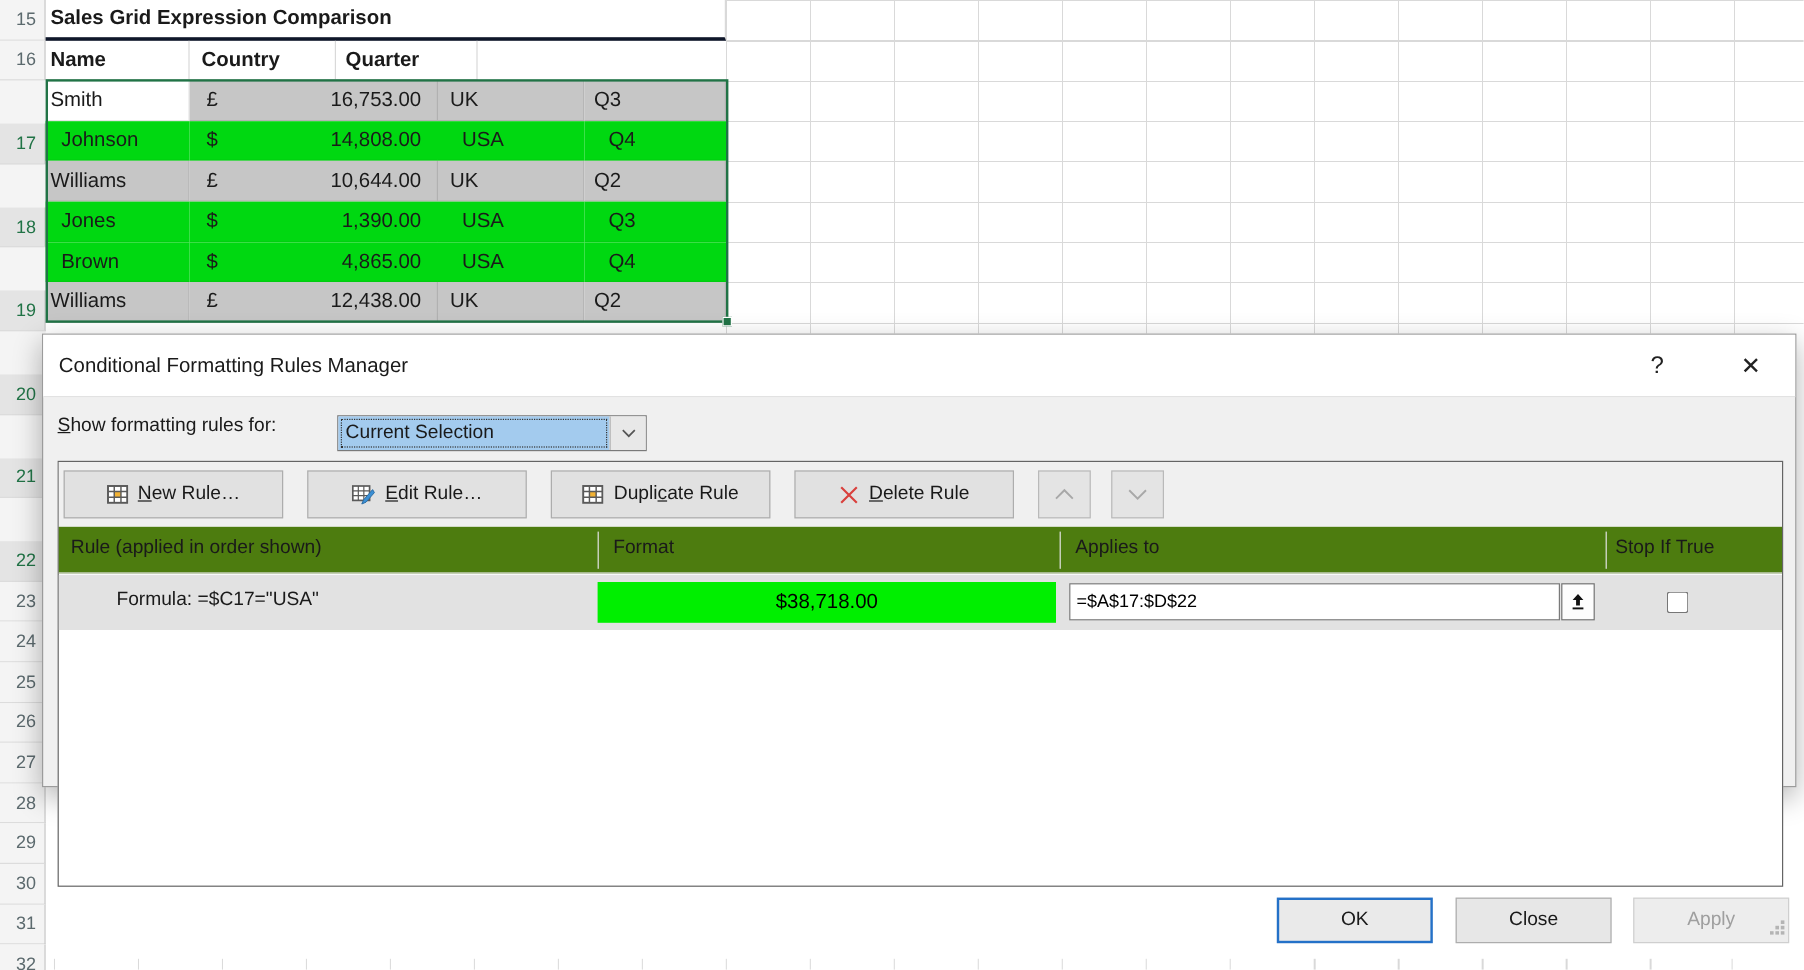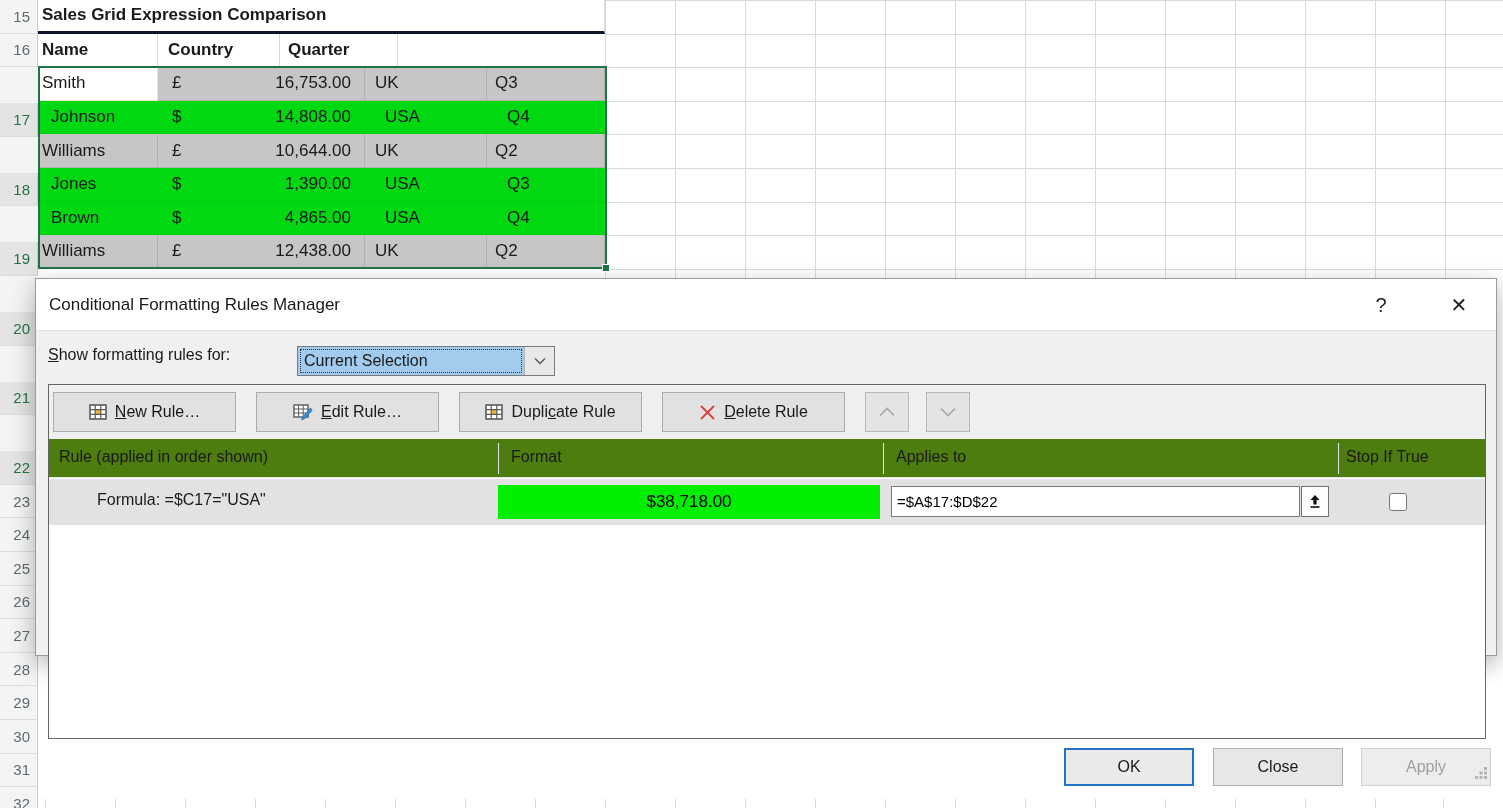--- a/index.html
+++ b/index.html
@@ -51,21 +51,21 @@
     border-bottom:1px solid #e2e2e2; display:flex; align-items:center; padding-left:13px;
     font-size:17px; }
   .dlg-sys { position:absolute; top:0; height:52px; width:46px; display:flex;
     align-items:center; justify-content:center; font-size:20px; font-weight:300; color:#222; cursor:default; }
   .dlg-help { left:1322px; } .dlg-close { left:1400px; }
 
   .combo-row { position:absolute; left:12px; top:67px; height:30px; display:flex; align-items:flex-start; }
   .lbl { font-size:16px; }
   .accel { text-decoration:underline; }
   .combo { position:absolute; left:245px; top:67px; width:258px; height:30px;
-    border:1px solid #7a7a7a; background:#fff; display:flex;margin-left:16px; }
+    border:1px solid #7a7a7a; background:#fff; display:flex; }
   .combo-val { flex:1; background:#a3cbee; outline:1px dotted #333; outline-offset:-3px;
     display:flex; align-items:center; padding-left:6px; font-size:16px; }
   .combo-btn { width:30px; background:#e8e8e8; border-left:1px solid #b5b5b5;
     display:flex; align-items:center; justify-content:center; }
 
   .frame { position:absolute; left:12px; top:105px; width:1438px; height:355px;
     border:1px solid #646464; background:#fff; }
   .toolbar { position:absolute; left:0; top:0; right:0; height:54px; background:#f0f0f0;
     display:flex; align-items:center; padding-left:4px; }
   .tbtn { height:40px; width:183px; margin-right:20px; background:#e1e1e1; border:1px solid #adadad;

